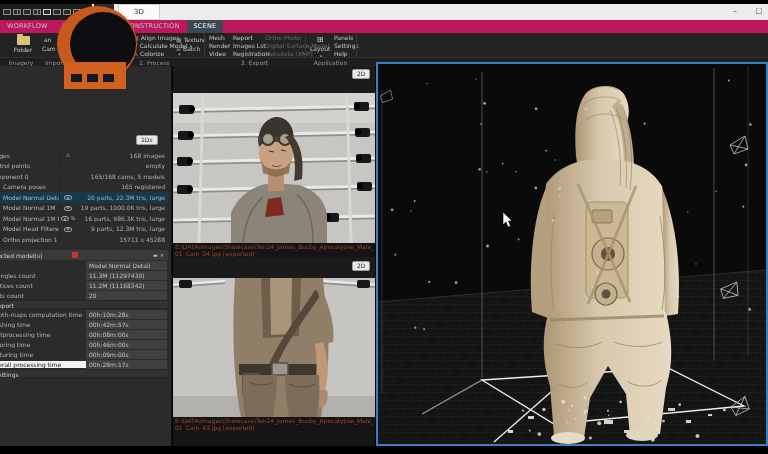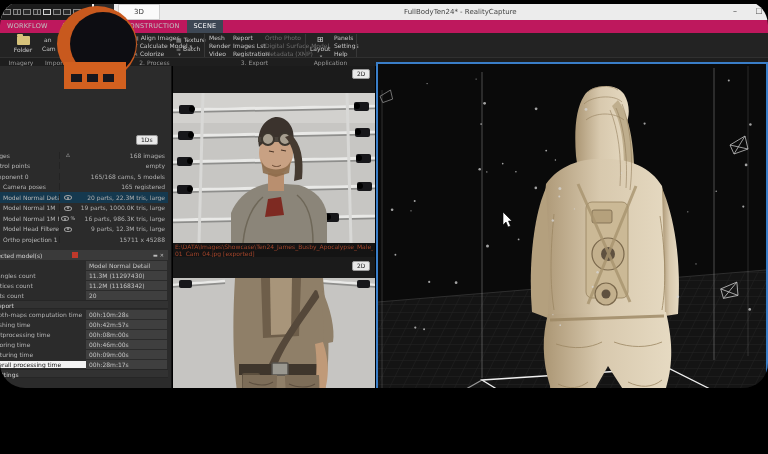--- a/index.html
+++ b/index.html
@@ -1,18 +1,18 @@
 <!DOCTYPE html>
 <html><head>
 <meta charset="utf-8">
 <style>
   * { margin:0; padding:0; box-sizing:border-box; }
   html,body { background:#000; }
-  .stage { position:relative; width:768px; height:388px; background:#000; overflow:hidden;
-           font-family:"DejaVu Sans", sans-serif; color:#c8c8c8;border-radius:25px; }
+  .stage { position:relative; width:768px; height:454px; background:#000; overflow:hidden;
+           font-family:"DejaVu Sans", sans-serif; color:#c8c8c8; }
   .abs { position:absolute; }
   .nowrap { white-space:nowrap; overflow:hidden; }
 
   
   .titlebar { left:0; top:4px; width:768px; height:16px; background:#ececec; }
   .qa-block { left:0; top:4px; width:92px; height:16px; background:#1c1c1c; display:flex; align-items:center; gap:2px; padding:0 3px; }
   .qa-icon { width:8px; height:6px; border:1px solid #8a8a8a; background:#2a2a2a; display:inline-block; }
   .qa-icon.split:after{ content:""; display:block; width:3px; height:4px; border-right:1px solid #8a8a8a; }
   .view-tab-mini { left:94px; top:4px; width:20px; height:16px; background:#2a2a2a; color:#bbb; font-size:7px; text-align:center; line-height:16px; }
   .view-tab-3d { left:118px; top:4px; width:42px; height:16px; background:#fafafa; border:1px solid #cfcfcf; color:#333; font-size:7px; text-align:center; line-height:14px; }
@@ -91,21 +91,20 @@
     <span class="qa-icon split"></span>
     <span class="qa-icon"></span>
     <span class="qa-icon split"></span>
     <span class="qa-icon" style="border-color:#d5d5d5;"></span>
     <span class="qa-icon"></span>
     <span class="qa-icon"></span>
     <span class="qa-icon"></span>
   </div>
   <div class="abs view-tab-mini">⊞</div>
   <div class="abs view-tab-3d">3D</div>
-  <div class="abs win-title nowrap">FullBodyTen24* - RealityCapture</div>
   <div class="abs win-btn" style="left:724px;">–</div>
   <div class="abs win-btn" style="left:748px;">☐</div>
 
   <div class="abs ribbon-tabs">
     <div class="rtab">WORKFLOW</div>
     <div class="rtab">ALIGNMENT</div>
     <div class="rtab">RECONSTRUCTION</div>
     <div class="rtab active">SCENE</div>
   </div>
 

